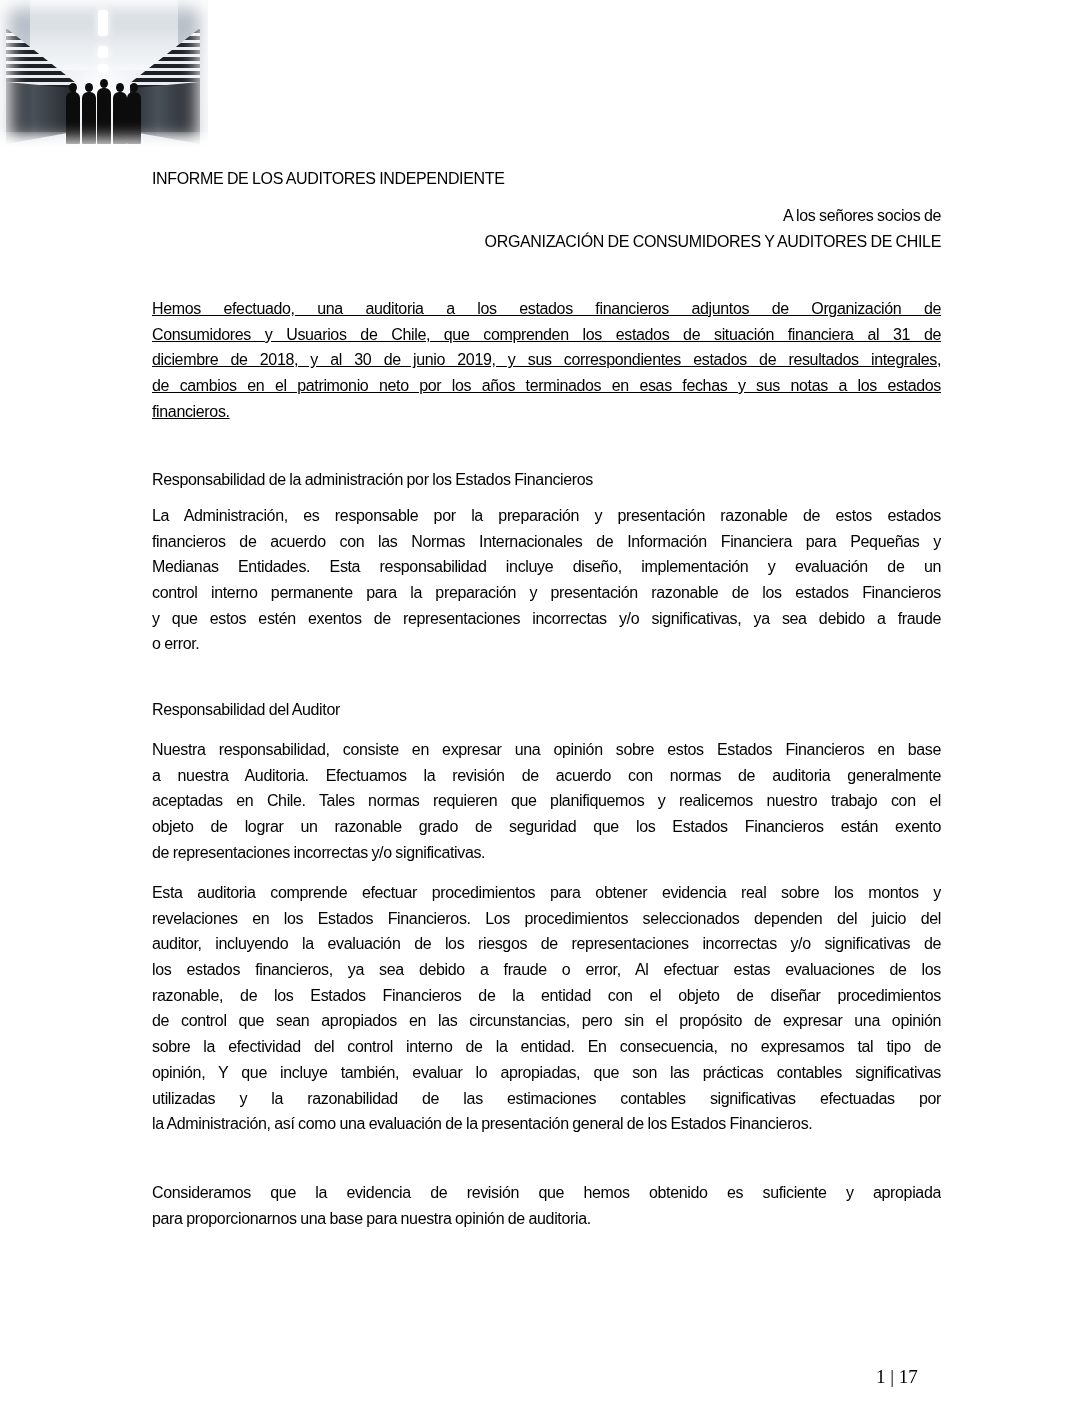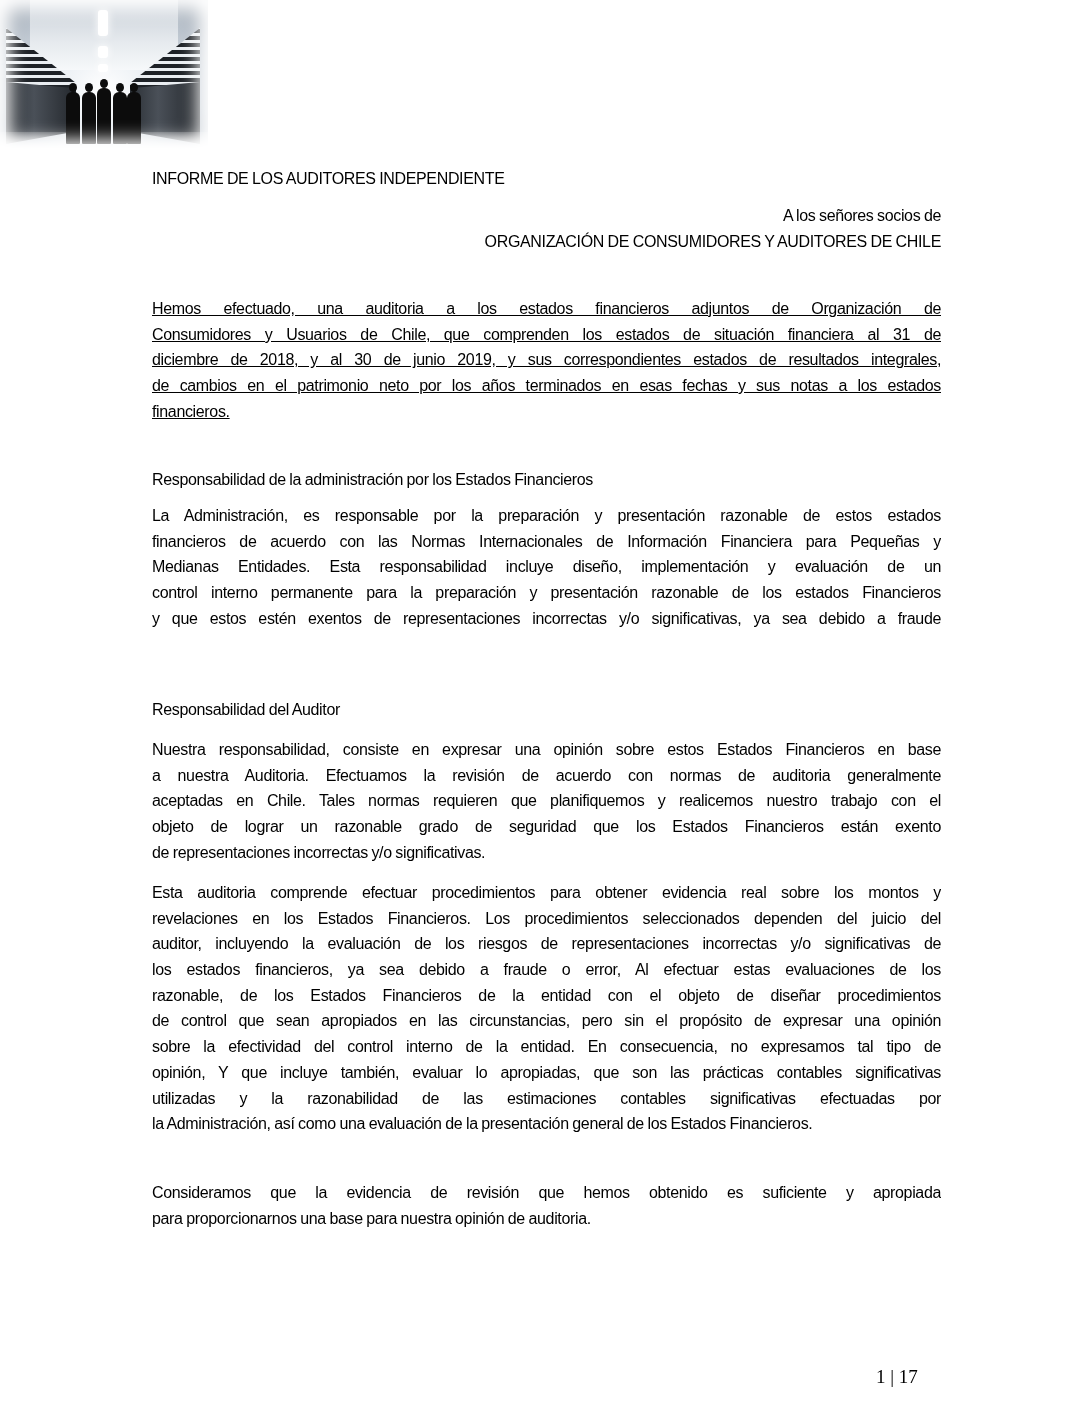--- a/index.html
+++ b/index.html
@@ -80,20 +80,21 @@
   </div>
 
   <div class="text single" style="top:453px;margin-top:16px;">Responsabilidad de la administración por los Estados Financieros</div>
 
   <div class="text" style="top:503px;">
     <div class="line j">La Administración, es responsable por la preparación y presentación razonable  de estos estados</div>
     <div class="line j">financieros de acuerdo con las Normas Internacionales de Información Financiera para Pequeñas y</div>
     <div class="line j">Medianas Entidades. Esta responsabilidad incluye diseño, implementación y evaluación de un</div>
     <div class="line j">control interno permanente para la preparación y presentación razonable de los estados Financieros</div>
     <div class="line j">y que estos estén exentos de representaciones incorrectas y/o significativas, ya sea debido a fraude</div>
+    <div class="line">o error.</div>
   </div>
 
   <div class="text single" style="top:699px;">Responsabilidad del Auditor</div>
 
   <div class="text" style="top:737px;">
     <div class="line j">Nuestra responsabilidad,  consiste en expresar una opinión sobre estos Estados Financieros en base</div>
     <div class="line j">a nuestra Auditoria. Efectuamos la revisión de acuerdo con normas de auditoria generalmente</div>
     <div class="line j">aceptadas en Chile. Tales normas requieren que planifiquemos y realicemos nuestro trabajo con el</div>
     <div class="line j">objeto de lograr un razonable grado de seguridad que los Estados Financieros están exento</div>
     <div class="line">de representaciones incorrectas y/o significativas.</div>

